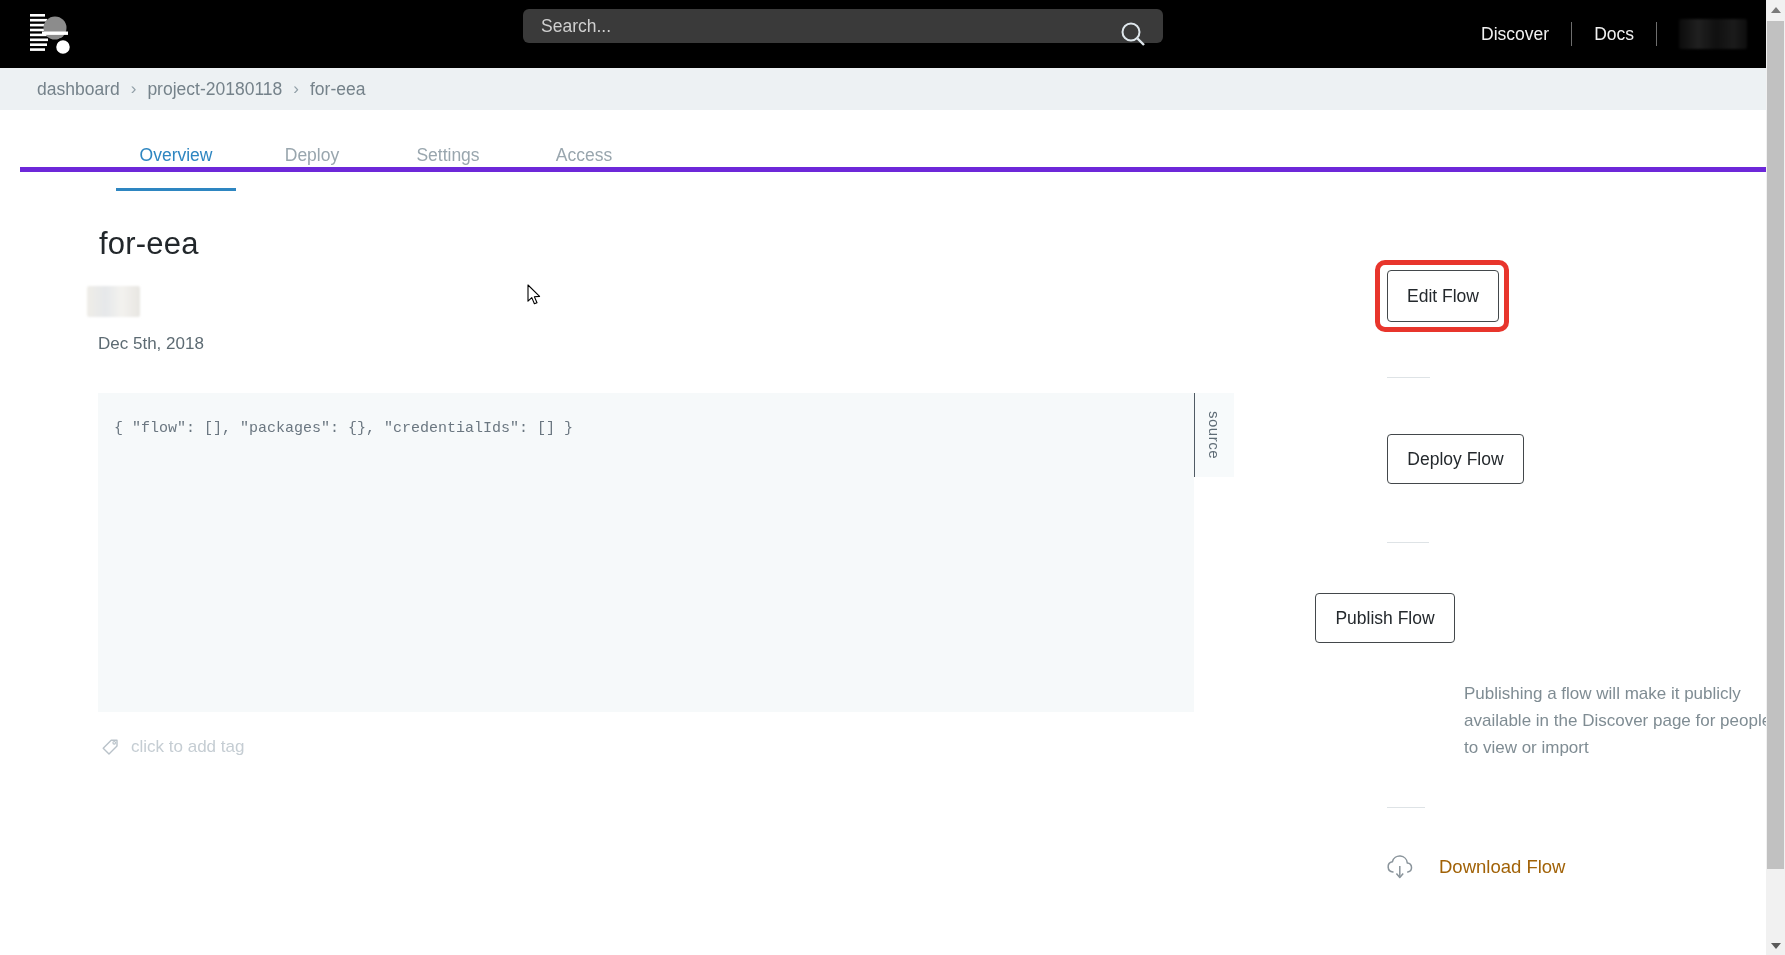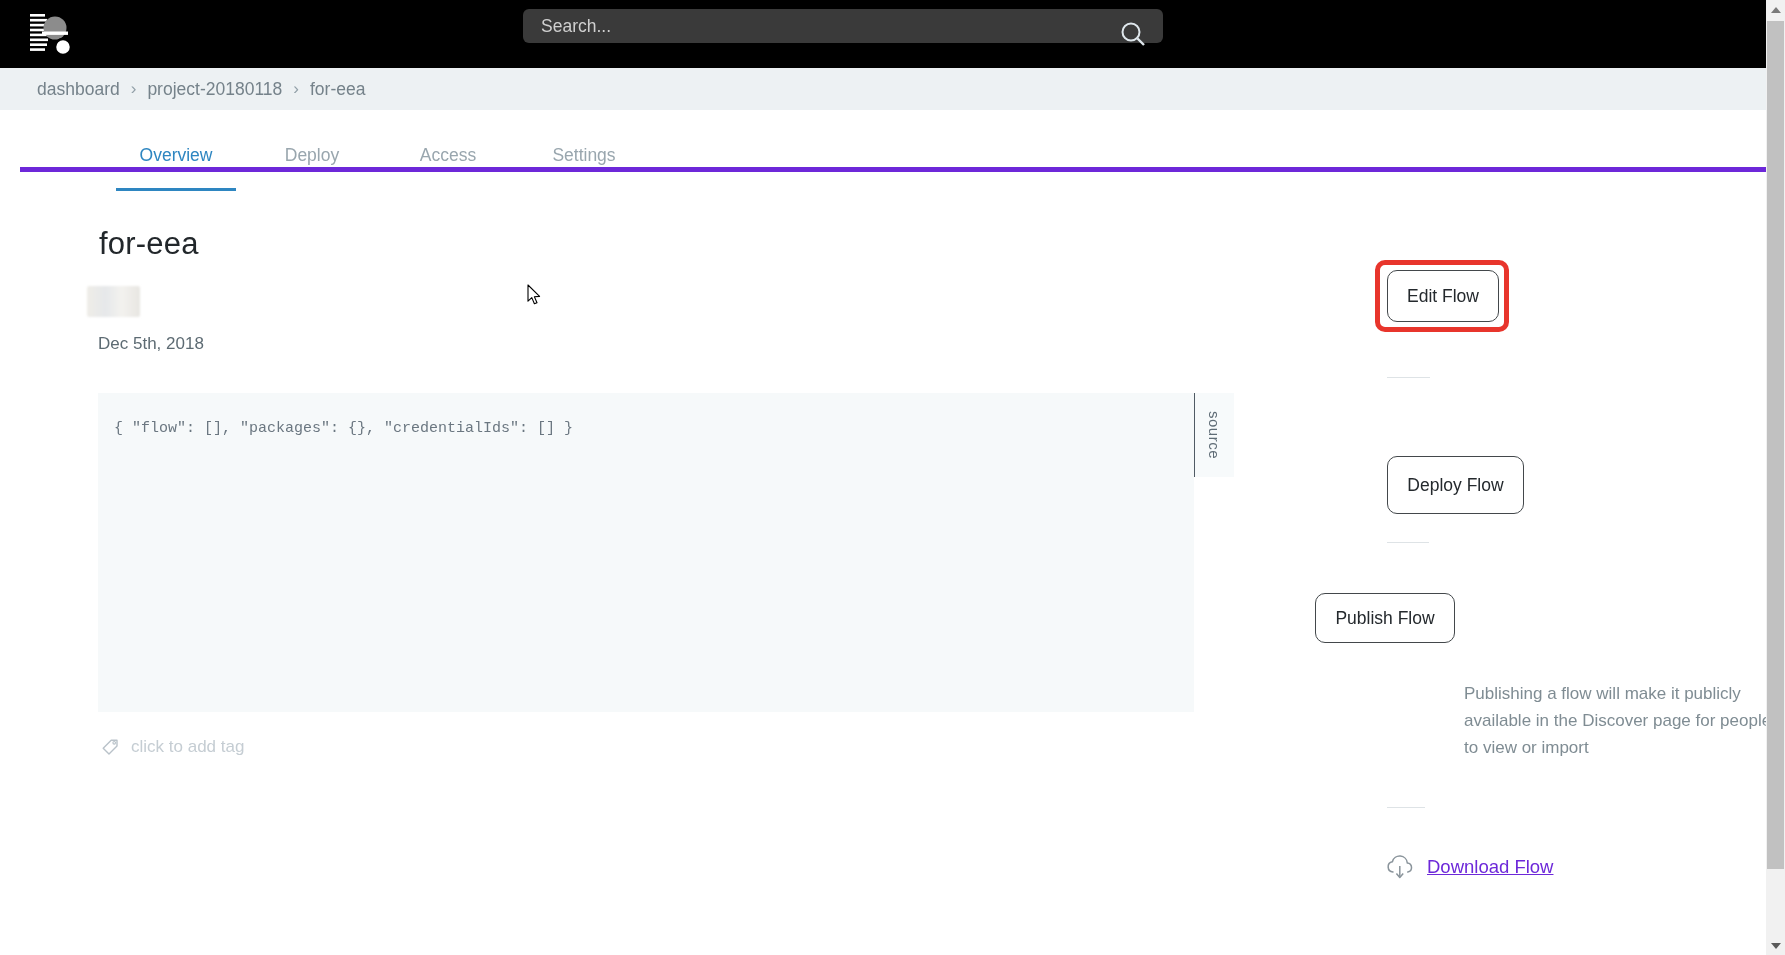--- a/index.html
+++ b/index.html
@@ -51,37 +51,37 @@
     font-size:15px; color:#6b7781; white-space:pre; }
   .source-tab { position:absolute; left:1194px; top:393px; width:40px; height:84px;
     background:#f7fafb; border-left:1px solid #505b64; display:flex; align-items:center;
     justify-content:center; cursor:pointer; }
   .source-tab span { writing-mode:vertical-rl; font-size:15px; color:#5f6c76; letter-spacing:0.5px; }
 
   .tag-row { position:absolute; left:100px; top:737px; display:flex; align-items:center; cursor:pointer; }
   .tag-label { font-size:17px; color:#c5cdd3; margin-left:11px; }
 
   
-  .btn { position:absolute; background:#fff; border:1px solid #43484b; border-radius:10px;
+  .btn { position:absolute; background:#fff; border:1px solid #43484b; border-radius:4px;
     display:flex; align-items:center; justify-content:center; font-size:17.5px;
     color:#24292d; cursor:pointer; }
   .edit-btn   { left:1387px; top:270px; width:112px; height:52px; }
-  .deploy-btn { left:1387px; top:434px; width:137px; height:58px;margin-top:22px; }
+  .deploy-btn { left:1387px; top:434px; width:137px; height:50px; }
   .publish-btn{ left:1315px; top:593px; width:140px; height:50px; }
   .red-box { position:absolute; left:1375px; top:260px; width:134px; height:72px;
     border:5px solid #e8352c; border-radius:10px; pointer-events:none; }
   .sep-line { position:absolute; height:0; border-top:1px solid #dee3e6; }
   .sep1 { left:1387px; top:377px; width:43px; }
   .sep2 { left:1387px; top:542px; width:42px; }
   .sep3 { left:1387px; top:807px; width:38px; }
   .publish-note { position:absolute; left:1464px; top:680px; width:312px;
     font-size:17px; line-height:27px; color:#7f8c93; }
   .download-row { position:absolute; left:1385px; top:853px; display:flex;
     align-items:center; cursor:pointer; }
-  .download-label { font-size:18.5px; color:#6d28d9; margin-left:12px;text-decoration:underline; }
+  .download-label { font-size:18.5px; color:#a16207; margin-left:24px; }
 
   
   .scrollbar { position:absolute; right:0; top:0; width:19px; height:955px; background:#f1f1f1; }
   .scroll-btn { position:absolute; left:0; width:19px; height:19px; display:flex;
     align-items:center; justify-content:center; cursor:pointer; }
   .tri-up { width:0; height:0; border-left:5px solid transparent; border-right:5px solid transparent;
     border-bottom:6px solid #7a7a7a; }
   .tri-down { width:0; height:0; border-left:5px solid transparent; border-right:5px solid transparent;
     border-top:6px solid #5a5a5a; }
   .scroll-thumb { position:absolute; left:1px; top:21px; width:17px; height:848px; background:#c1c1c1; }
@@ -109,35 +109,42 @@
   </svg>
 
   <div class="search-wrap">
     <input class="search-input" type="text" placeholder="Search..." style="">
     <svg class="search-icon" width="28" height="28" viewBox="0 0 28 28">
       <circle cx="12" cy="12" r="8.5" fill="none" stroke="#dfe7ec" stroke-width="2"></circle>
       <line x1="18.5" y1="18.5" x2="25" y2="25" stroke="#dfe7ec" stroke-width="2.4"></line>
     </svg>
   </div>
 
+  <div class="hnav">
+    <span class="hnav-link">Discover</span>
+    <span class="hnav-sep"></span>
+    <span class="hnav-link">Docs</span>
+    <span class="hnav-sep"></span>
+    <div class="user-blur"></div>
+  </div>
 </div>
 
 <div class="crumbbar">
   <span class="crumb">dashboard</span>
   <span class="crumb-sep">›</span>
   <span class="crumb">project-20180118</span>
   <span class="crumb-sep">›</span>
   <span class="crumb">for-eea</span>
 </div>
 
 <div class="tabbar">
   <div class="tab active">Overview</div>
   <div class="tab">Deploy</div>
+  <div class="tab">Settings</div>
   <div class="tab">Access</div>
-  <div class="tab">Settings</div>
 </div>
 
 <div class="page-title">for-eea</div>
 <div class="author-blur"></div>
 <div class="flow-date">Dec 5th, 2018</div>
 
 <div class="codeblock">
   <div class="codeline">{ "flow": [], "packages": {}, "credentialIds": [] }</div>
 </div>
 <div class="source-tab">

